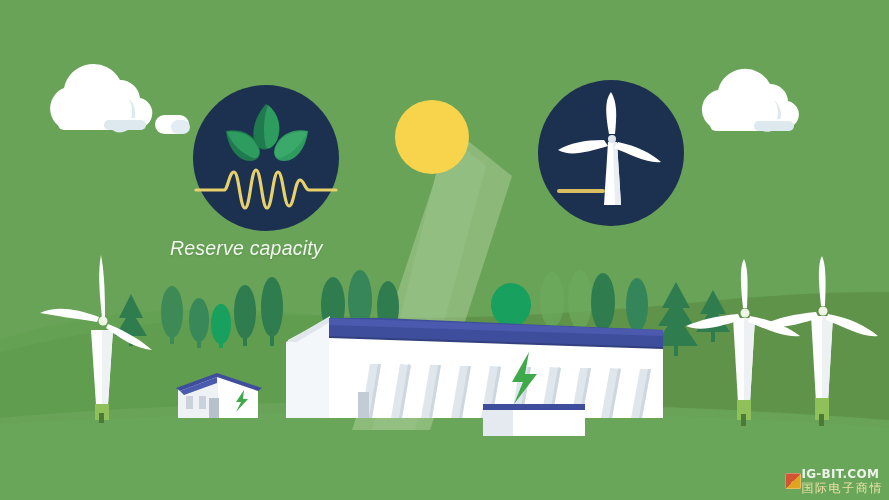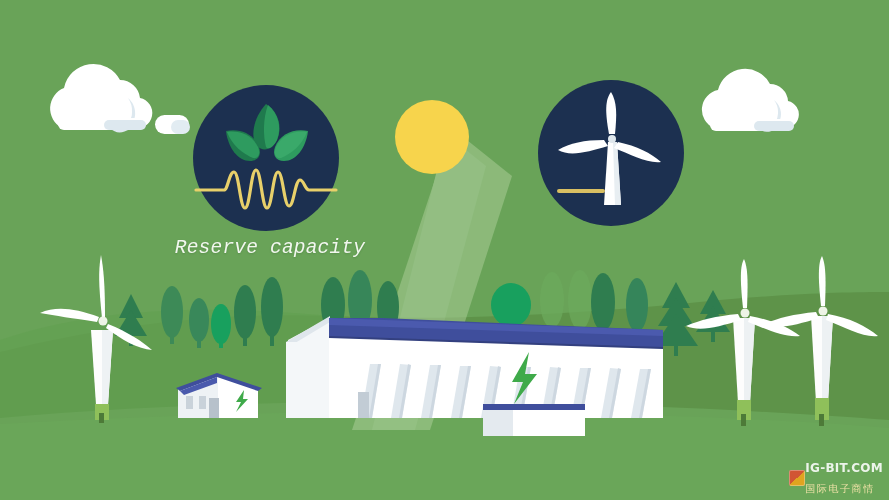--- a/index.html
+++ b/index.html
@@ -10,26 +10,26 @@
     overflow:hidden;
     font-family:"DejaVu Sans", sans-serif;
     background:#69a358;
   }
   #scene svg.layer{position:absolute;left:0;top:0;width:889px;height:500px;display:block;}
 
   
   .label{
     position:absolute;
     color:#f2f7ef;
-    font-family:Liberation Mono, monospace;
+    font-family:Liberation Sans, sans-serif;
     font-style:italic;
     font-size:19.5px;
     line-height:25px;
     letter-spacing:.2px;
-    text-align:center;
+    text-align:left;
     white-space:pre-line;
     text-shadow:0 1px 2px rgba(30,60,30,.18);
   }
   #label-reserve{left:170px;top:236px;width:200px;}
   #label-smart{left:515px;top:232px;width:200px;}
 
   
   #watermark{
     position:absolute;right:6px;bottom:6px;
     display:flex;align-items:center;
@@ -43,21 +43,21 @@
     box-shadow:inset 0 0 0 1px rgba(255,255,255,.35);
   }
   #watermark .wm-text{display:flex;flex-direction:column;line-height:1;}
   #watermark .wm-main{
     font-family:"DejaVu Sans", sans-serif;
     font-size:12px;font-weight:bold;color:#ffffff;
     letter-spacing:.3px;
   }
   #watermark .wm-sub{
     font-family:"DejaVu Sans", sans-serif;
-    font-size:10px;color:#ffe9b0;letter-spacing:1.6px;margin-top:10px;
+    font-size:12px;color:#ffe9b0;letter-spacing:1.6px;margin-top:2px;
   }
 </style>
 </head>
 <body>
 
 <div id="scene">
 
   <svg class="layer" viewBox="0 0 889 500">
     <rect x="0" y="0" width="889" height="500" fill="#69a358"></rect>
 

